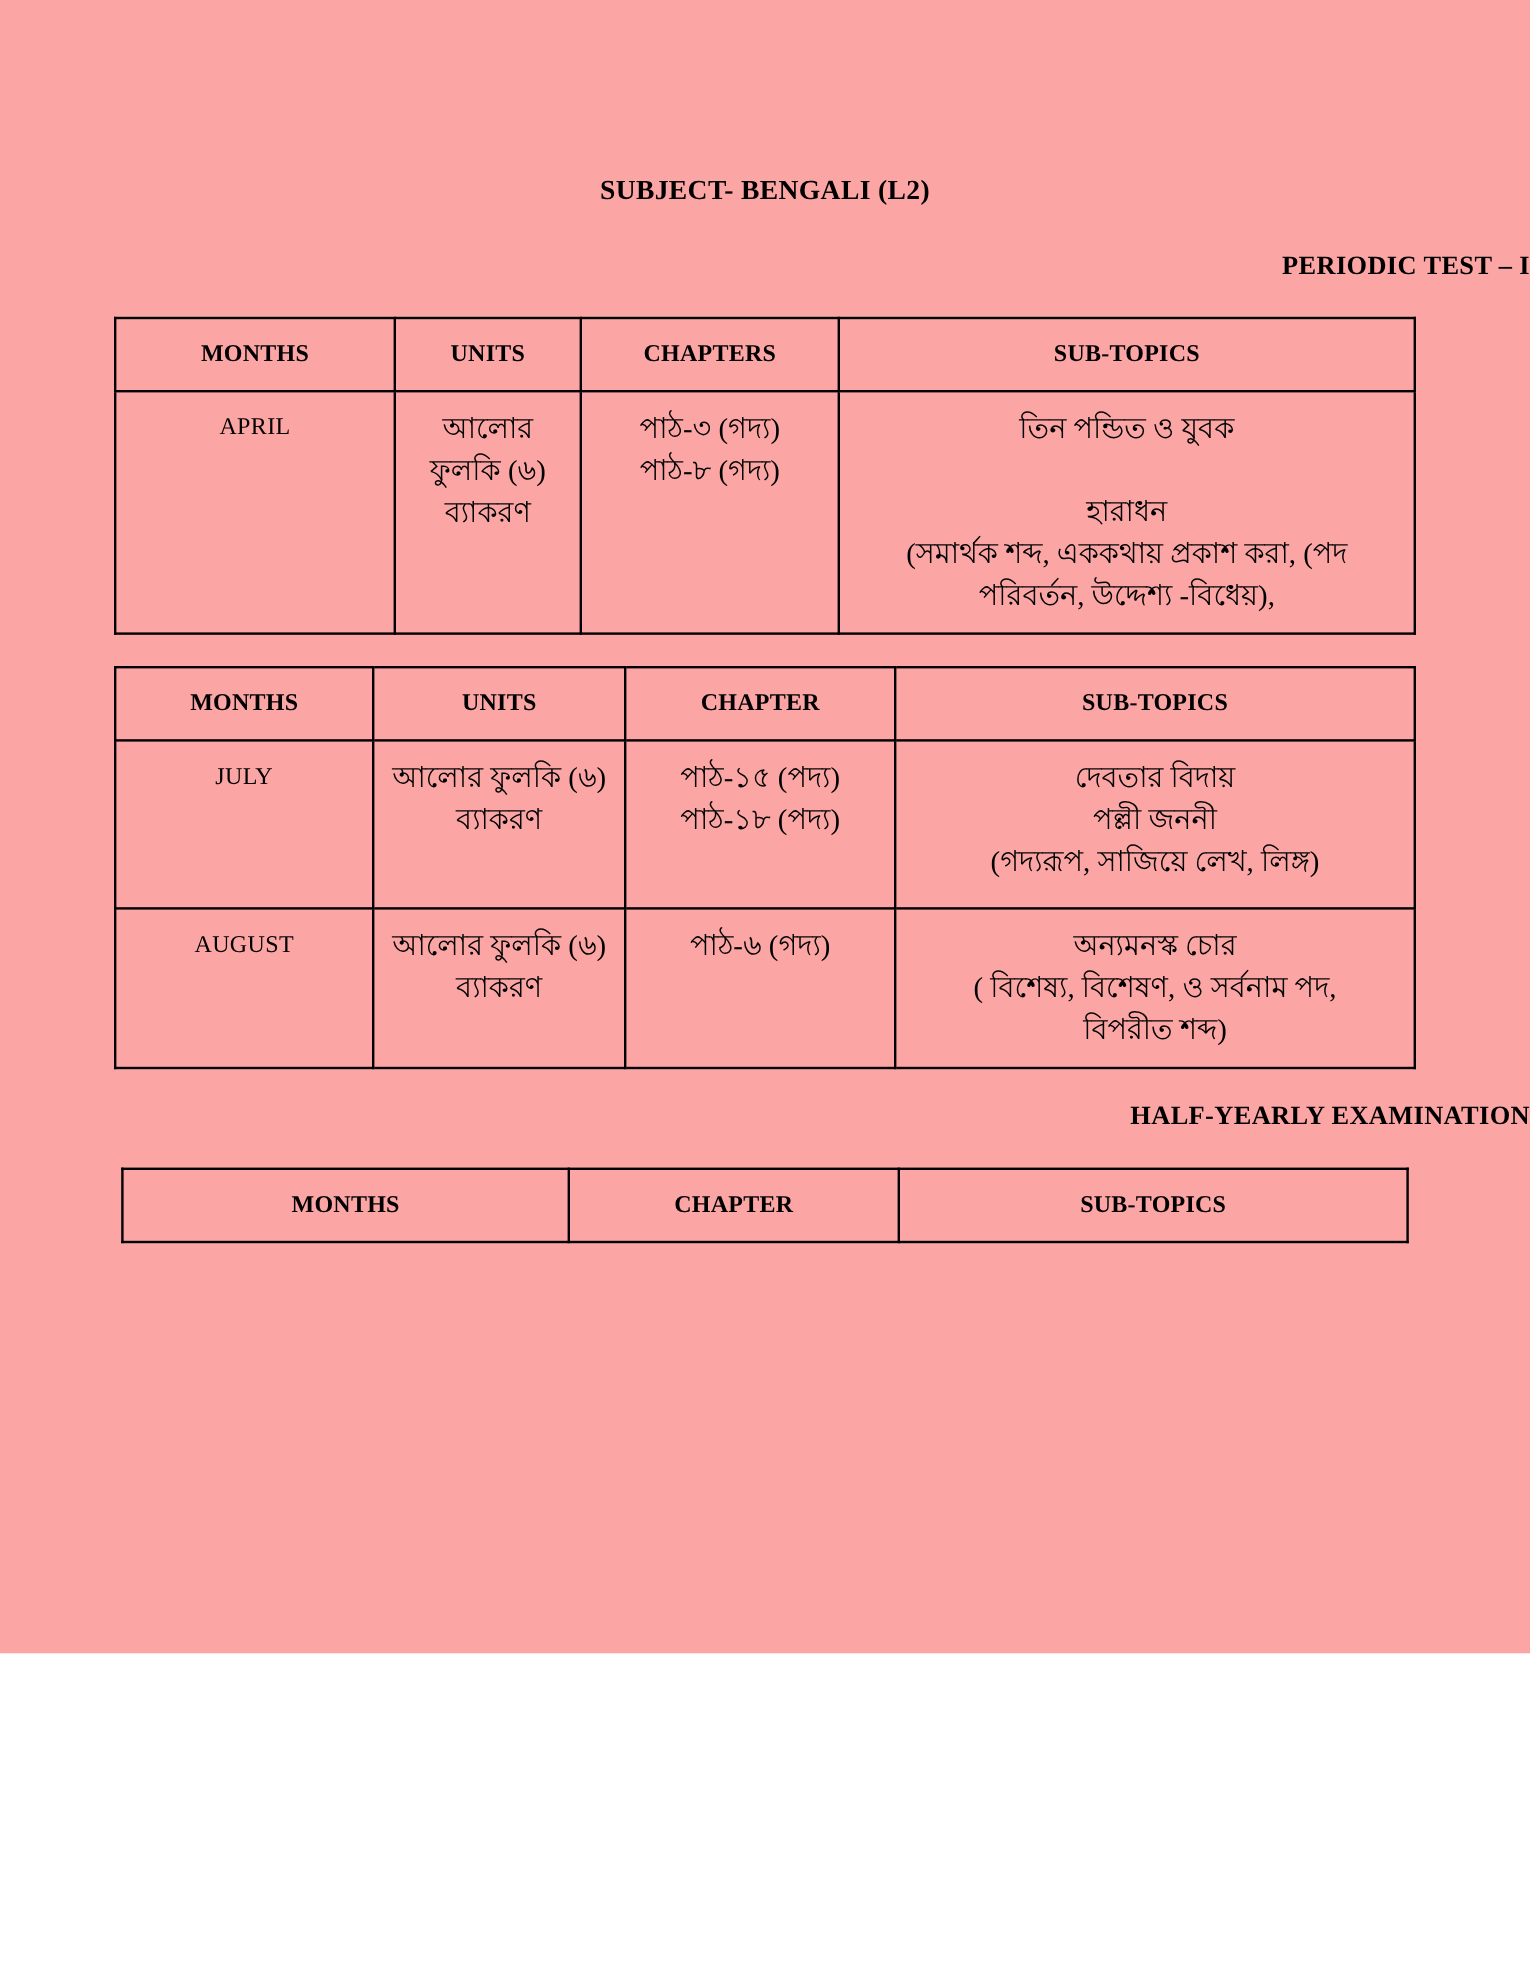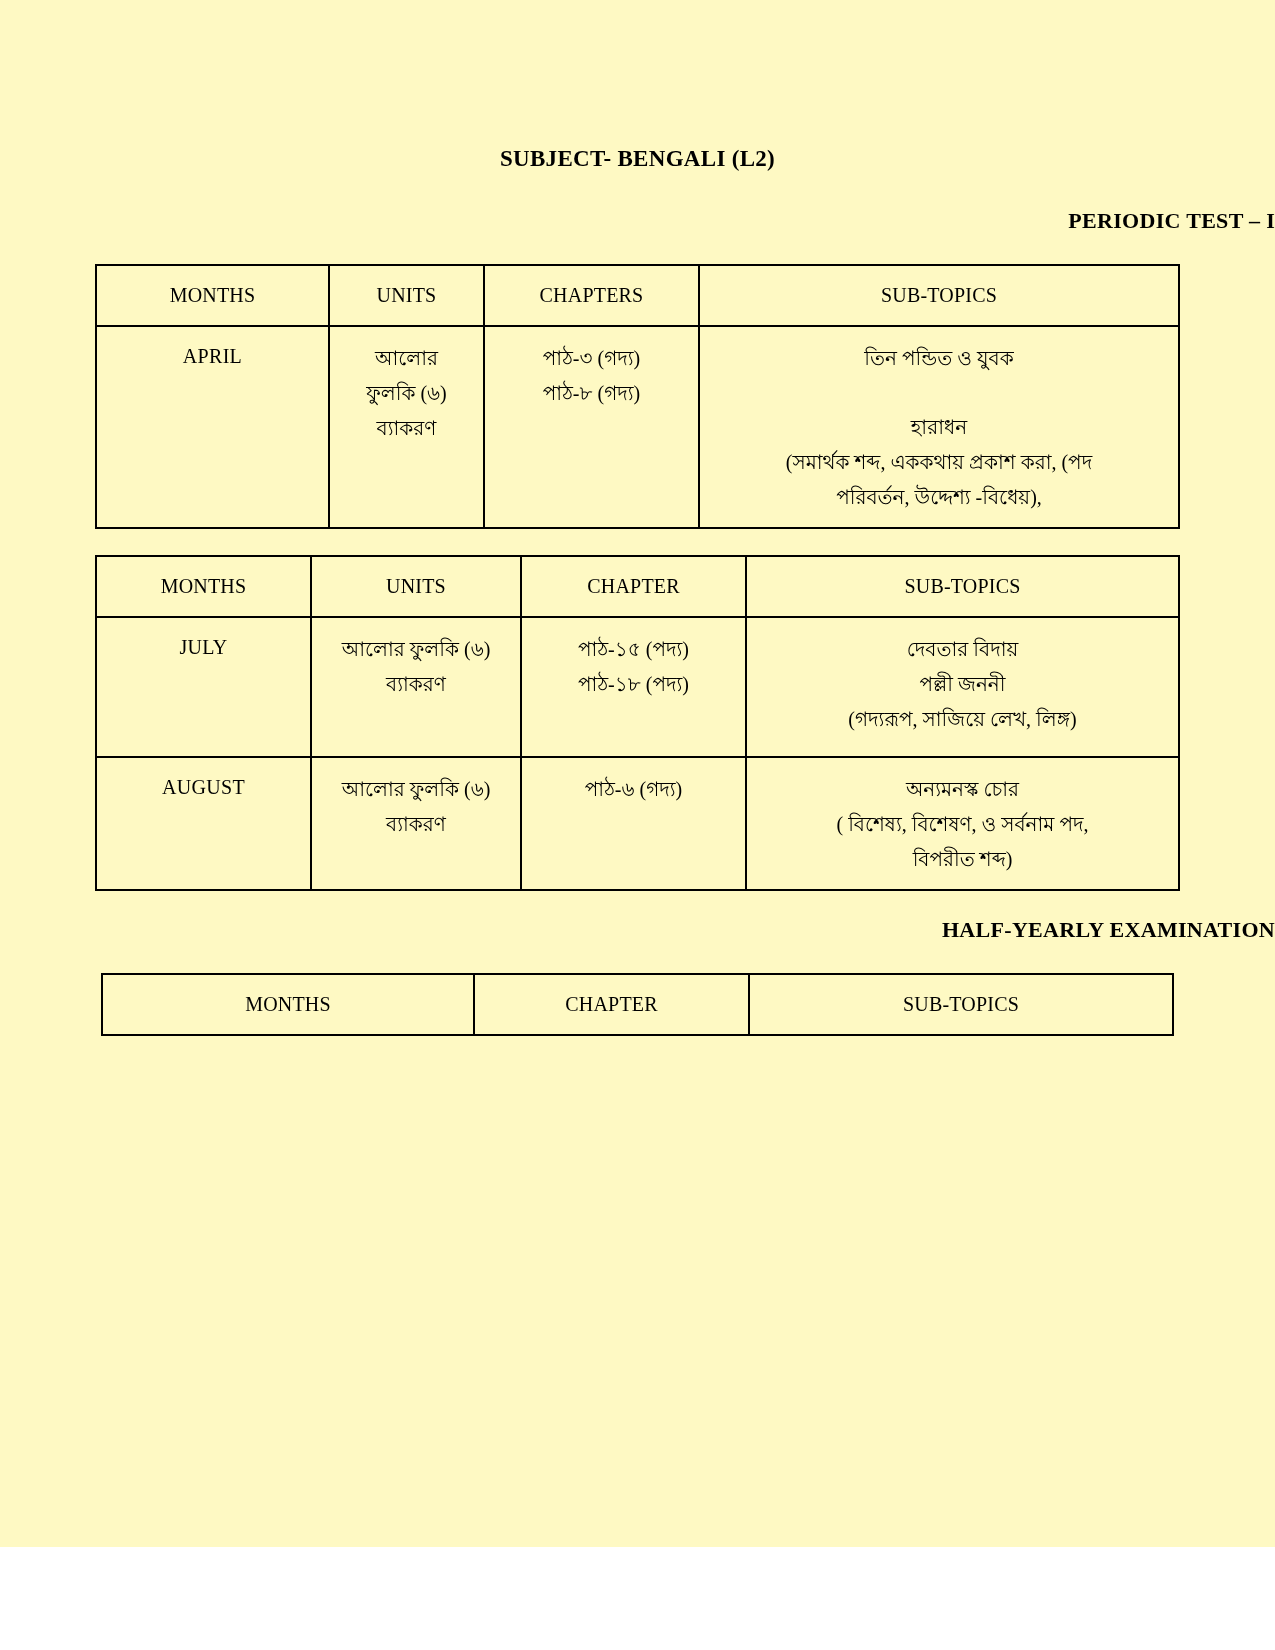--- a/index.html
+++ b/index.html
@@ -1,21 +1,21 @@
 <!DOCTYPE html>
 <html><head>
 <meta charset="utf-8">
 <style>
   * { margin: 0; padding: 0; box-sizing: border-box; }
   html, body { background: #ffffff; }
   .page {
     width: 1275px;
-    height: 1547px;
+    height: 1378px;
     margin: 0 auto;
-    background: #fef9c3;
+    background: #fca5a5;
     color: #000000;
     font-family: "Liberation Serif", "DejaVu Serif", serif;
     padding-top: 146px;
     overflow: hidden;
   }
   .title {
     text-align: center;
     font-size: 23px;
     font-weight: bold;
     margin-bottom: 36px;
@@ -35,27 +35,27 @@
   }
   .t1, .t2 { width: 1083px; }
   .t3 { width: 1071px; }
   th, td {
     border: 2px solid #000000;
     text-align: center;
     vertical-align: top;
   }
   th {
     font-size: 20px;
-    font-weight: normal;
+    font-weight: bold;
     padding: 18px 6px;
     letter-spacing: 0.2px;
   }
   td { font-size: 20px; padding: 14px 8px 12px 8px; }
   .ln { line-height: 30px; }
-  .bn { font-size: 20px; line-height: 35px; }
+  .bn { font-size: 24px; line-height: 35px; }
   .gap { height: 34px; }
   .r-apr td { height: 200px; border-radius: 26px; }
   .r-may td { height: 137px; }
   .r-jun td { height: 63px; }
   .r-jul td { height: 140px; }
   .r-aug td { height: 130px; }
   .t3 td { height: 63px; }
   .month { letter-spacing: 0.3px; }
 </style>
 </head>

